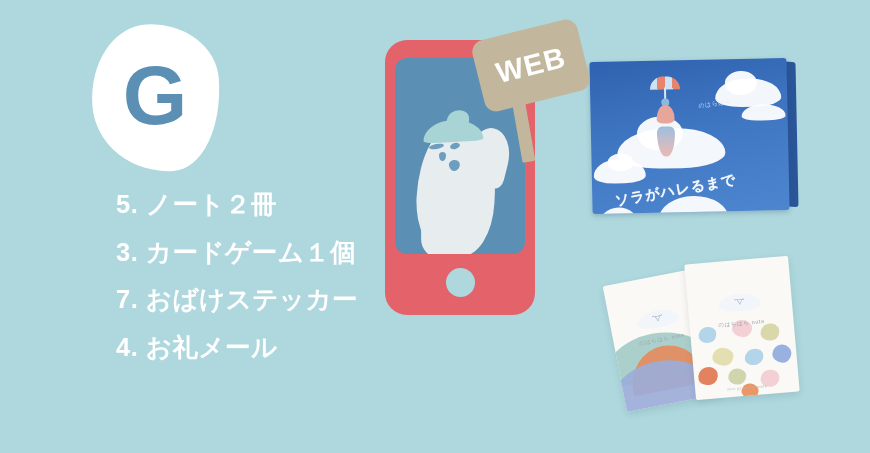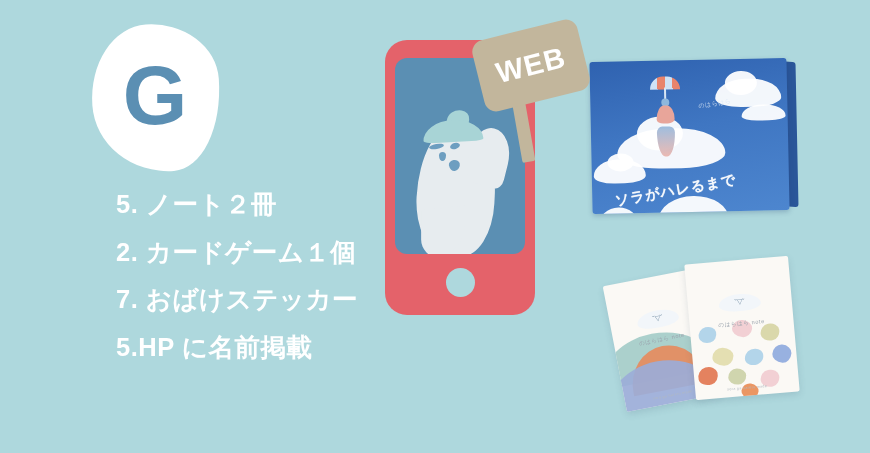--- a/index.html
+++ b/index.html
@@ -436,23 +436,23 @@
 
 <div class="stage">
 
   <div class="badge-wrap">
     <div class="badge-blob"></div>
     <div class="badge-letter">G</div>
   </div>
 
   <ul class="reward-list">
     <li class="reward-item">5. ノート２冊</li>
-    <li class="reward-item">2. カードゲーム１個</li>
+    <li class="reward-item">3. カードゲーム１個</li>
     <li class="reward-item">7. おばけステッカー</li>
-    <li class="reward-item">5.HP に名前掲載</li>
+    <li class="reward-item">4. お礼メール</li>
   </ul>
 
   <div class="phone">
     <div class="phone-body"></div>
     <div class="phone-screen">
       <div class="ghost">
         <div class="ghost-body"></div>
         <div class="ghost-tail"></div>
         <div class="ghost-arm"></div>
         <div class="ghost-cap-peak"></div>

